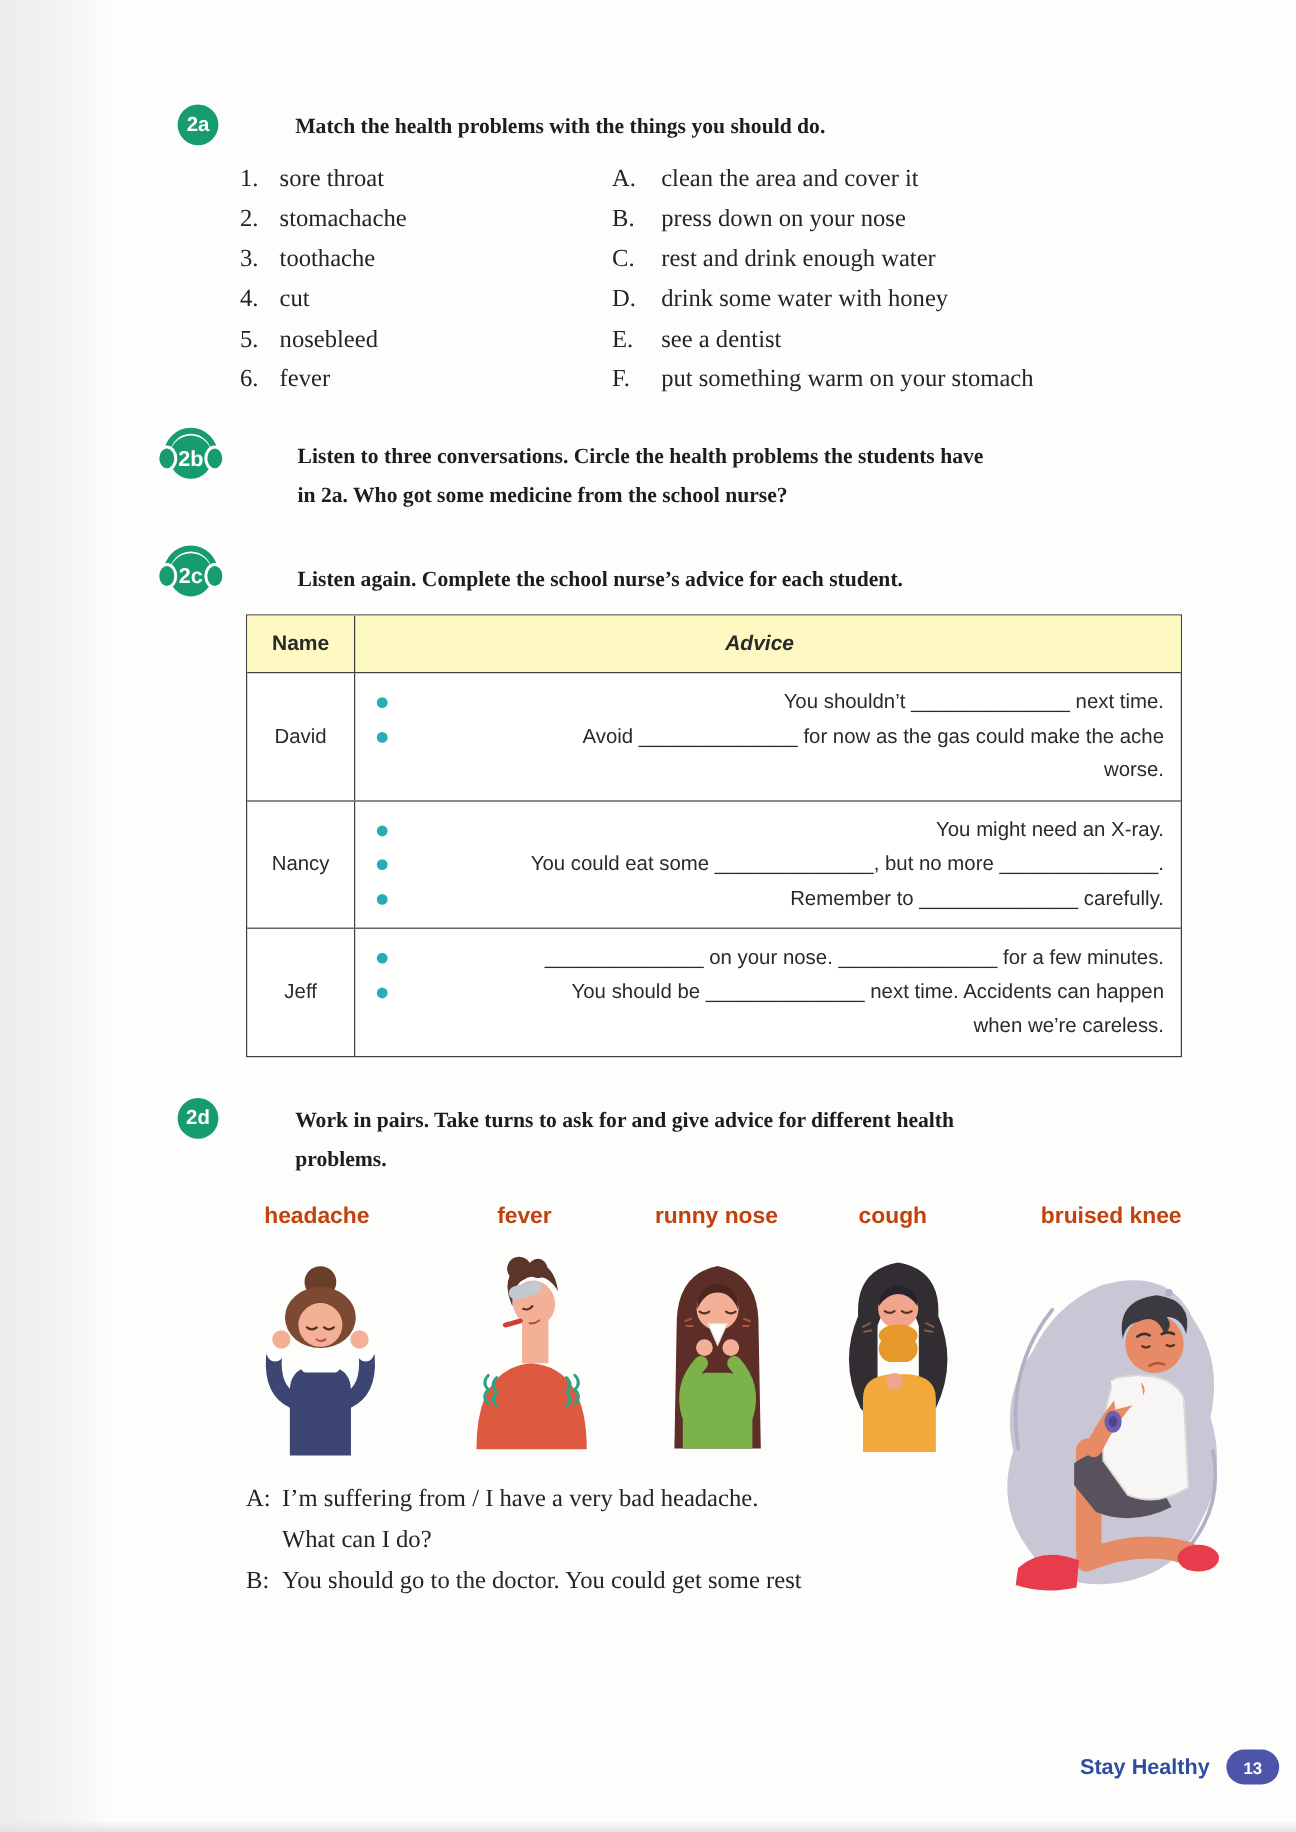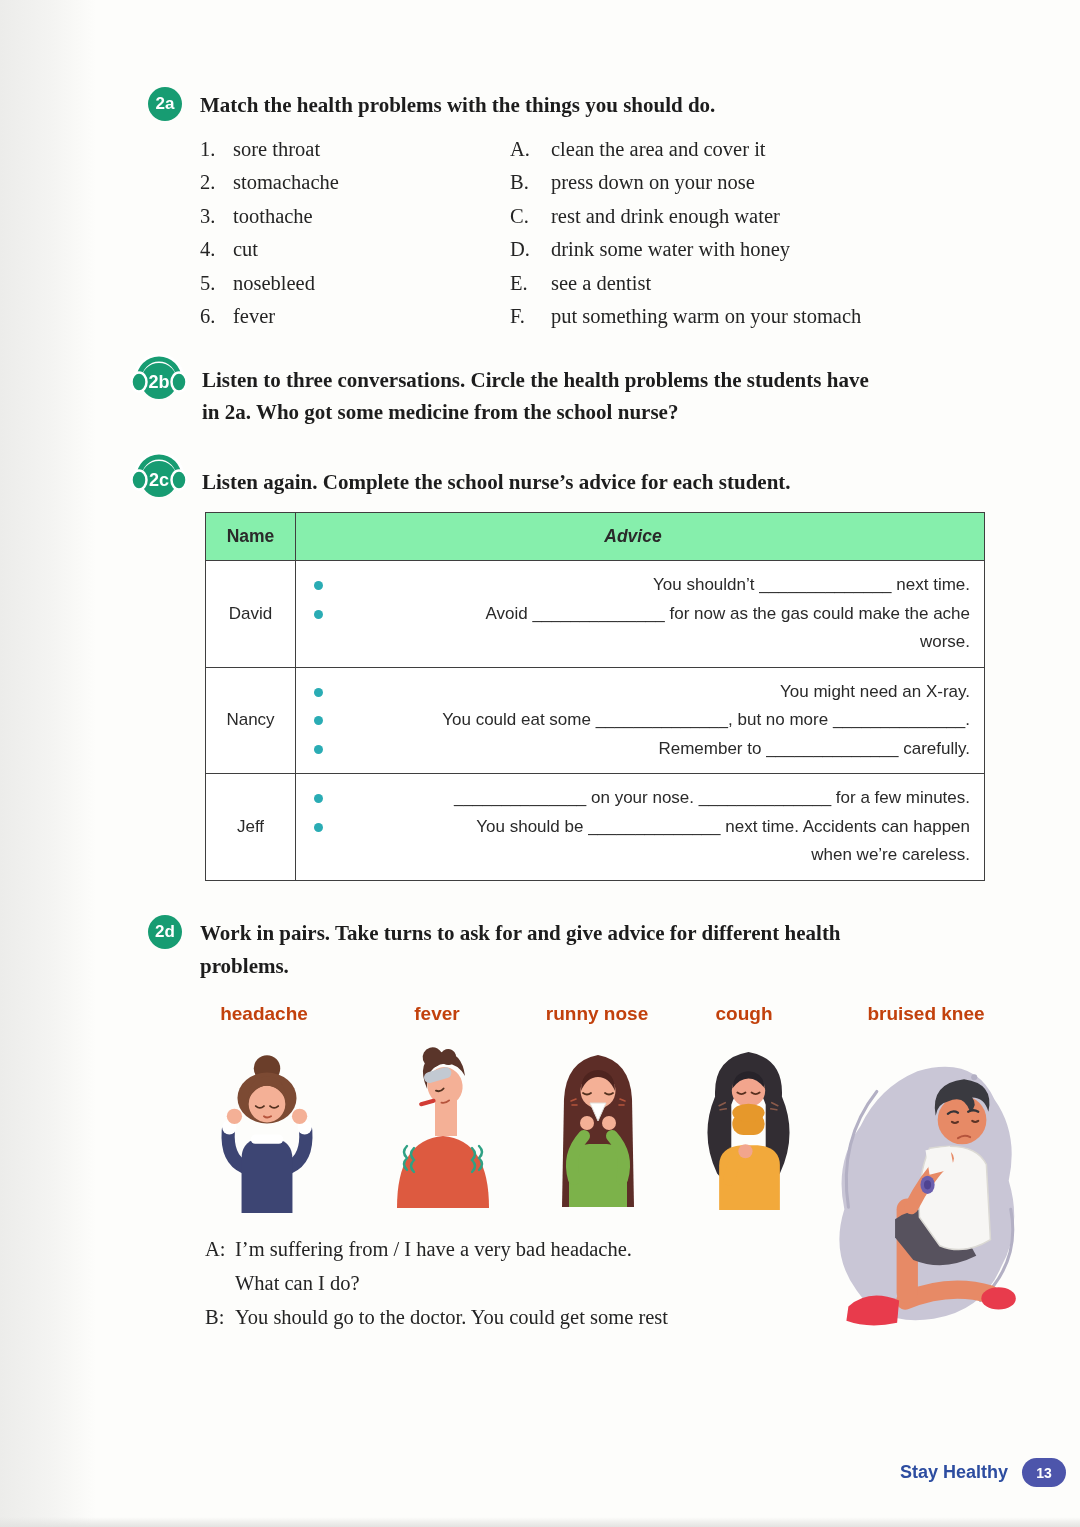--- a/index.html
+++ b/index.html
@@ -21,38 +21,38 @@
   
   .badge {
     position:absolute; width:34px; height:34px; border-radius:50%;
     background:#179c72; color:#fff; display:flex; align-items:center; justify-content:center;
     font-family:"Liberation Sans", sans-serif; font-weight:bold; font-size:17px;
   }
   .hp-badge { position:absolute; }
 
   
   .sec-title {
-    position:absolute; font-weight:700; font-size:21px; line-height:32px; color:#1d1d1d;
+    position:absolute; font-weight:700; font-size:18px; line-height:32px; color:#1d1d1d;margin-left:46px;
   }
 
   
   .match-grid {
     position:absolute; left:200px; top:133px; width:810px;
     display:grid; grid-template-columns:33px 277px 41px auto;
     font-size:20.5px; line-height:33.4px;
   }
 
   
   .nurse-table {
     position:absolute; left:205px; top:512px; width:780px;
     border:1.6px solid #3f3f3f;
     font-family:"Liberation Sans", sans-serif; font-size:17px; color:#2a2a2a;
     background:#fff;
   }
-  .t-header { display:flex; background:#86efac; border-bottom:1.4px solid #3f3f3f; height:48px; font-weight:bold; font-size:17.5px; }
+  .t-header { display:flex; background:#fef9c3; border-bottom:1.4px solid #3f3f3f; height:48px; font-weight:bold; font-size:17.5px; }
   .t-row { display:flex; border-bottom:1.4px solid #3f3f3f; }
   .t-row:last-child { border-bottom:none; }
   .name-col { width:90px; flex:0 0 90px; border-right:1.4px solid #3f3f3f; display:flex; align-items:center; justify-content:center; }
   .advice-col { flex:1; display:flex; flex-direction:column; justify-content:center; padding:10px 14px 10px 0; }
   .advice-col.header { align-items:center;font-style:italic; }
   .advice-item { position:relative; padding-left:44px; line-height:28.5px;text-align:right; }
   .bullet {
     position:absolute; left:18px; top:10px; width:9px; height:9px; border-radius:50%;
     background:#2aacb4;
   }

